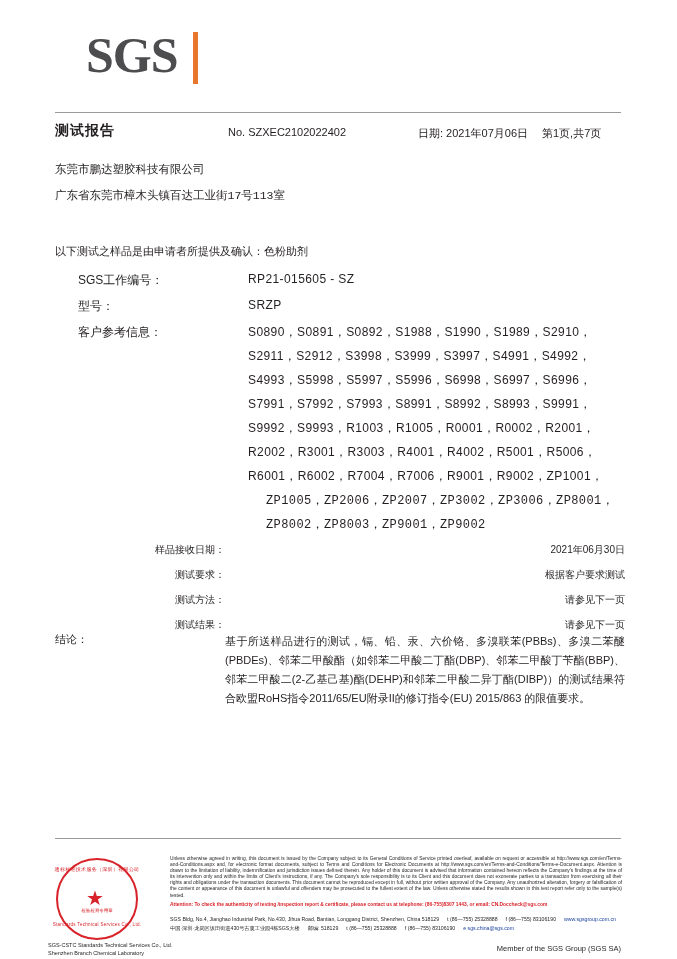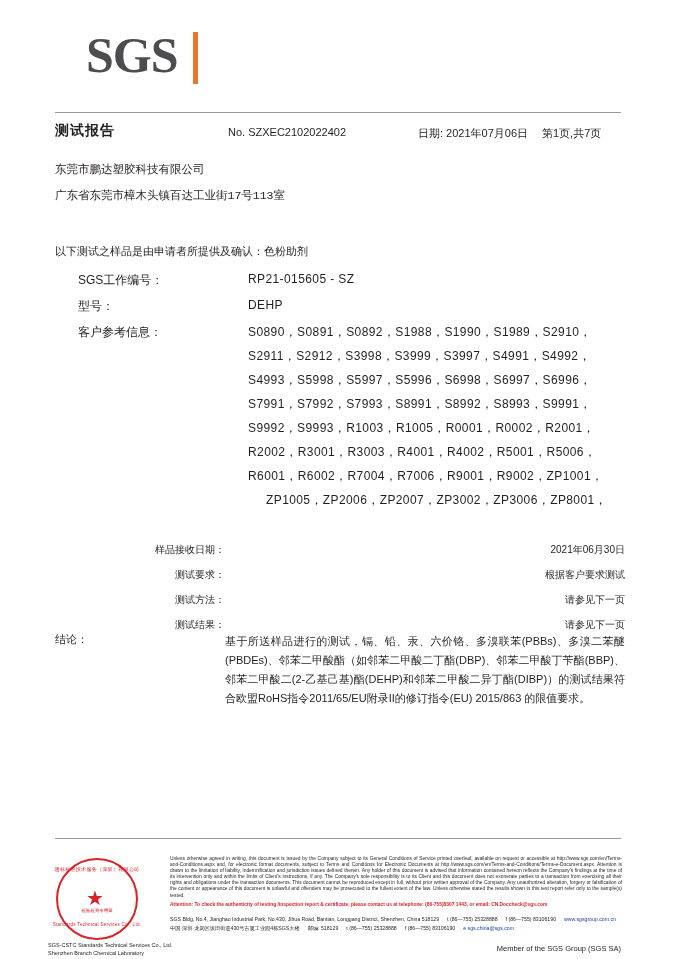--- a/index.html
+++ b/index.html
@@ -129,21 +129,21 @@
     flex: 1;
     color: #231f20;
   }
   .fvalue .line {
     display: block;
     margin-bottom: 7px;
     letter-spacing: 0.4px;
   }
   .fvalue .line:last-child { margin-bottom: 0; }
   .indent1 { padding-left: 0; }
-  .indent2 { padding-left: 18px; }
+  .indent2 { padding-left: 18px; font-family: Liberation Mono, monospace; }
 
   .dates {
     position: absolute;
     left: 55px;
     top: 543px;
     width: 570px;
     font-size: 10px;
     text-align: right;
   }
   .dates .frow { margin-bottom: 11px; }
@@ -292,35 +292,36 @@
     <div class="frow">
       <div class="flabel">SGS工作编号：</div>
       <div class="fvalue">
         <span class="line">RP21-015605 - SZ</span>
       </div>
     </div>
 
     <div class="frow">
       <div class="flabel">型号：</div>
       <div class="fvalue">
-        <span class="line">DEHP</span>
+        <span class="line">SRZP</span>
       </div>
     </div>
 
     <div class="frow">
       <div class="flabel">客户参考信息：</div>
       <div class="fvalue">
         <span class="line indent1">S0890，S0891，S0892，S1988，S1990，S1989，S2910，</span>
         <span class="line indent1">S2911，S2912，S3998，S3999，S3997，S4991，S4992，</span>
         <span class="line indent1">S4993，S5998，S5997，S5996，S6998，S6997，S6996，</span>
         <span class="line indent1">S7991，S7992，S7993，S8991，S8992，S8993，S9991，</span>
         <span class="line indent1">S9992，S9993，R1003，R1005，R0001，R0002，R2001，</span>
         <span class="line indent1">R2002，R3001，R3003，R4001，R4002，R5001，R5006，</span>
         <span class="line indent1">R6001，R6002，R7004，R7006，R9001，R9002，ZP1001，</span>
         <span class="line indent2">ZP1005，ZP2006，ZP2007，ZP3002，ZP3006，ZP8001，</span>
+        <span class="line indent2">ZP8002，ZP8003，ZP9001，ZP9002</span>
       </div>
     </div>
 
   </div>
 
   <div class="dates">
     <div class="frow">
       <div class="flabel">样品接收日期：</div>
       <div class="fvalue">2021年06月30日</div>
     </div>

